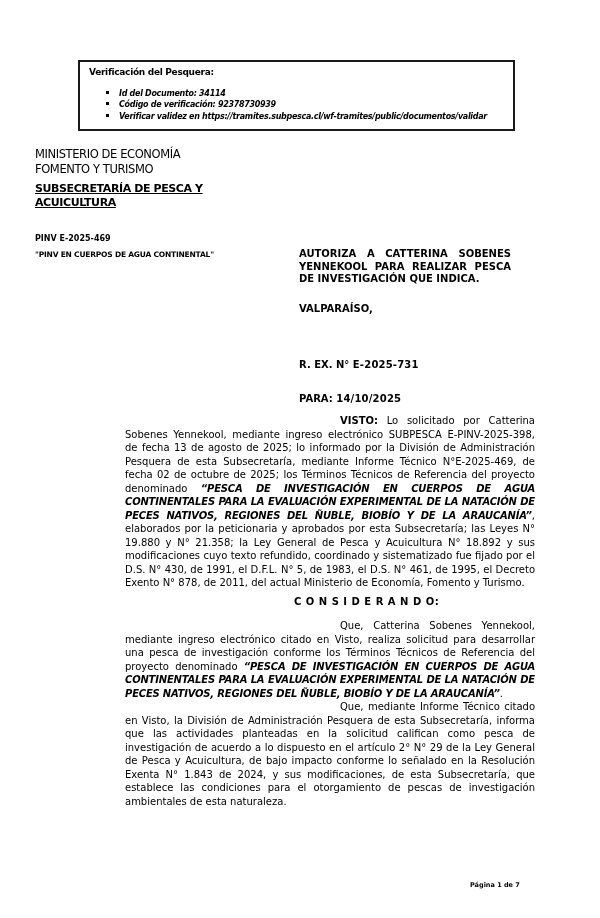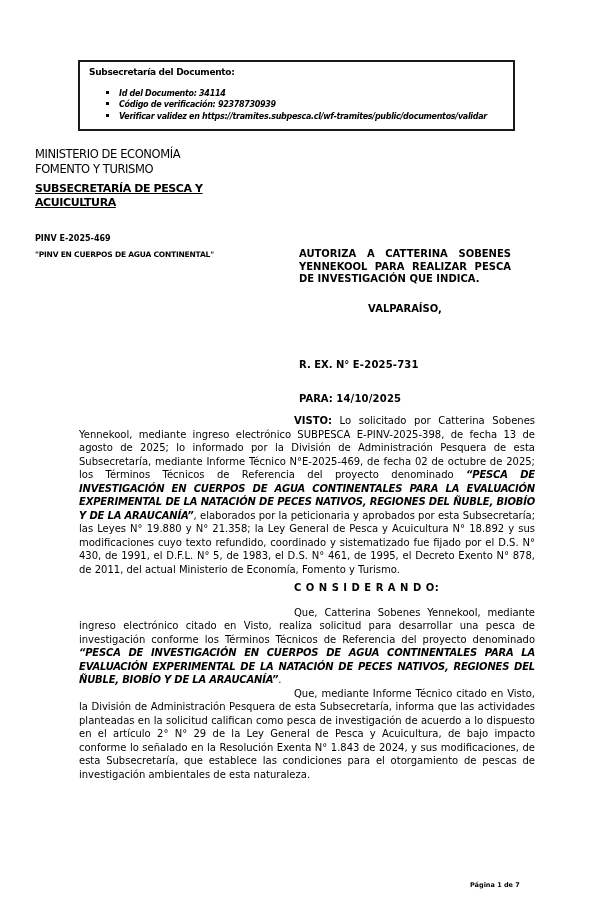--- a/index.html
+++ b/index.html
@@ -60,34 +60,34 @@
   
   .header-right {
     position: absolute;
     left: 299px; top: 248px;
     width: 212px;
     font-size: 10px;
     line-height: 12.5px;
     font-weight: bold;
   }
   .header-right .subject { text-align: justify; }
-  .header-right .city { margin-top: 17px; text-align: center; }
+  .header-right .city { margin-top: 17px; }
   .header-right .res-line { margin-top: 44px; }
   .header-right .fecha-line { margin-top: 21px; }
   .header-right b { letter-spacing: 0.2px; }
 
   
   .body-text {
     position: absolute;
     left: 79px; top: 414px;
     width: 456px;
     font-size: 10px;
     line-height: 13.5px;
   }
-  .para { text-align: justify; text-indent: 215px; }
+  .para { text-align: justify; text-indent: 215px; margin-left: 46px; }
   .heading {
     font-weight: bold;
     margin: 5px 0 11px 0;
     text-indent: 215px;
     letter-spacing: 0.5px;
     white-space: nowrap;
   }
   .seg-normal { font-weight: normal; font-style: normal; }
   .seg-bold { font-weight: bold; }
   .seg-bolditalic { font-weight: bold; font-style: italic; letter-spacing: -0.2px; }
@@ -99,21 +99,21 @@
     font-size: 6.5px;
     font-weight: 600;
   }
 </style>
 </head>
 <body>
 
 <div class="page">
 
   <div class="verify-box">
-    <div class="verify-title">Subsecretaría del Documento:</div>
+    <div class="verify-title">Verificación del Pesquera:</div>
     <ul class="verify-list">
         <li>Id del Documento: 34114</li>
         <li>Código de verificación: 92378730939</li>
         <li>Verificar validez en https://tramites.subpesca.cl/wf-tramites/public/documentos/validar</li>
       </ul>
   </div>
 
   <div class="letterhead">
     <div class="ministry">
       <div>MINISTERIO DE ECONOMÍA</div>

